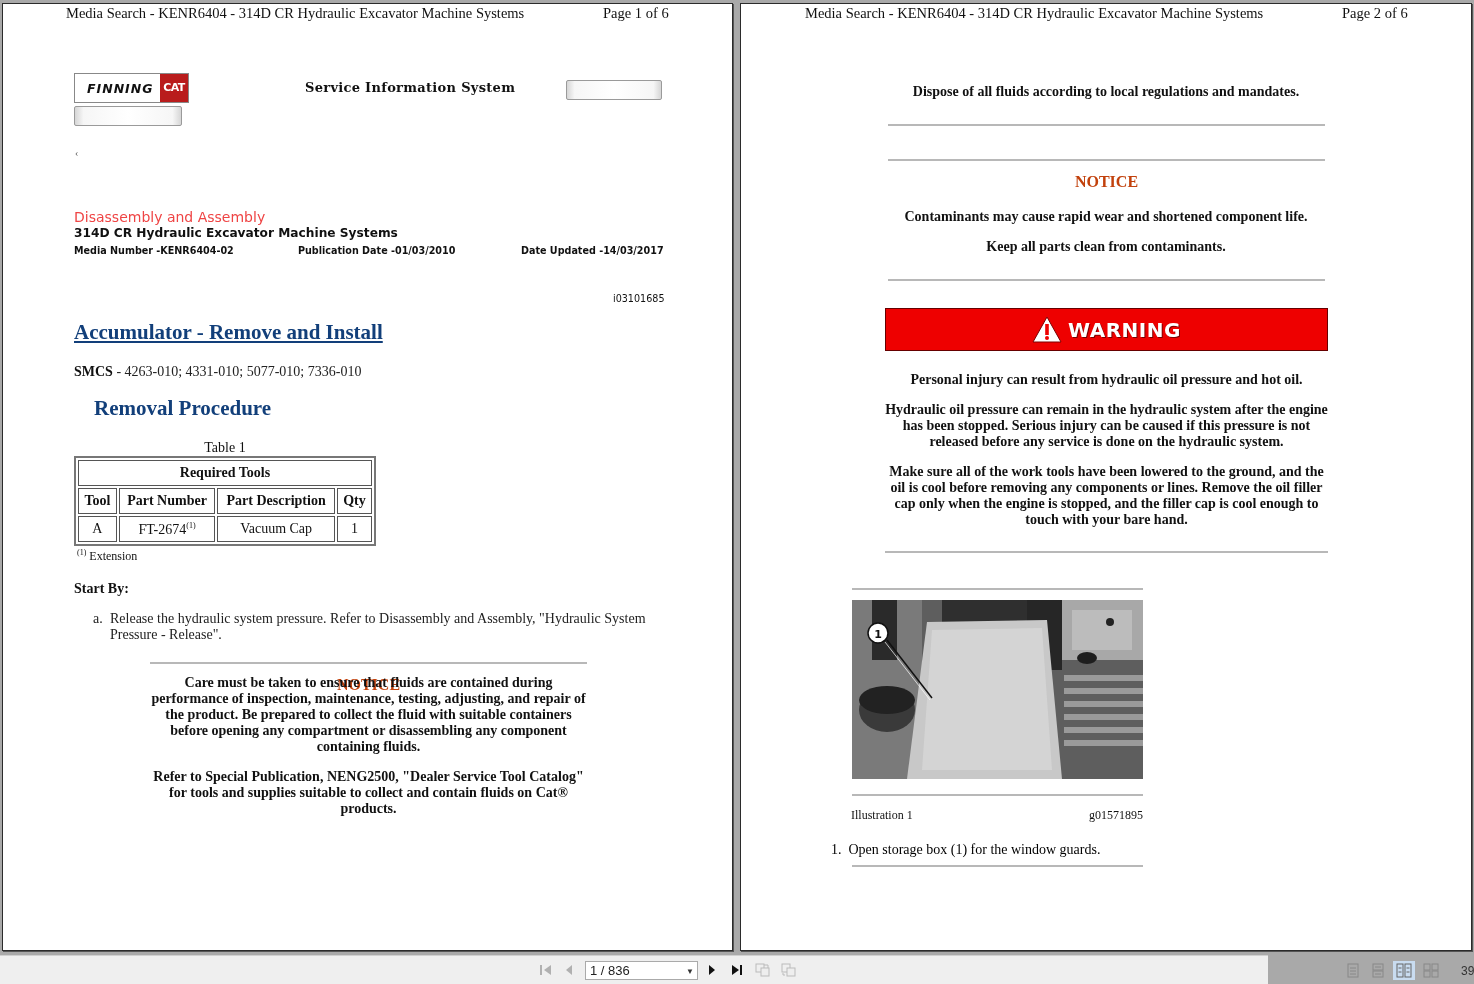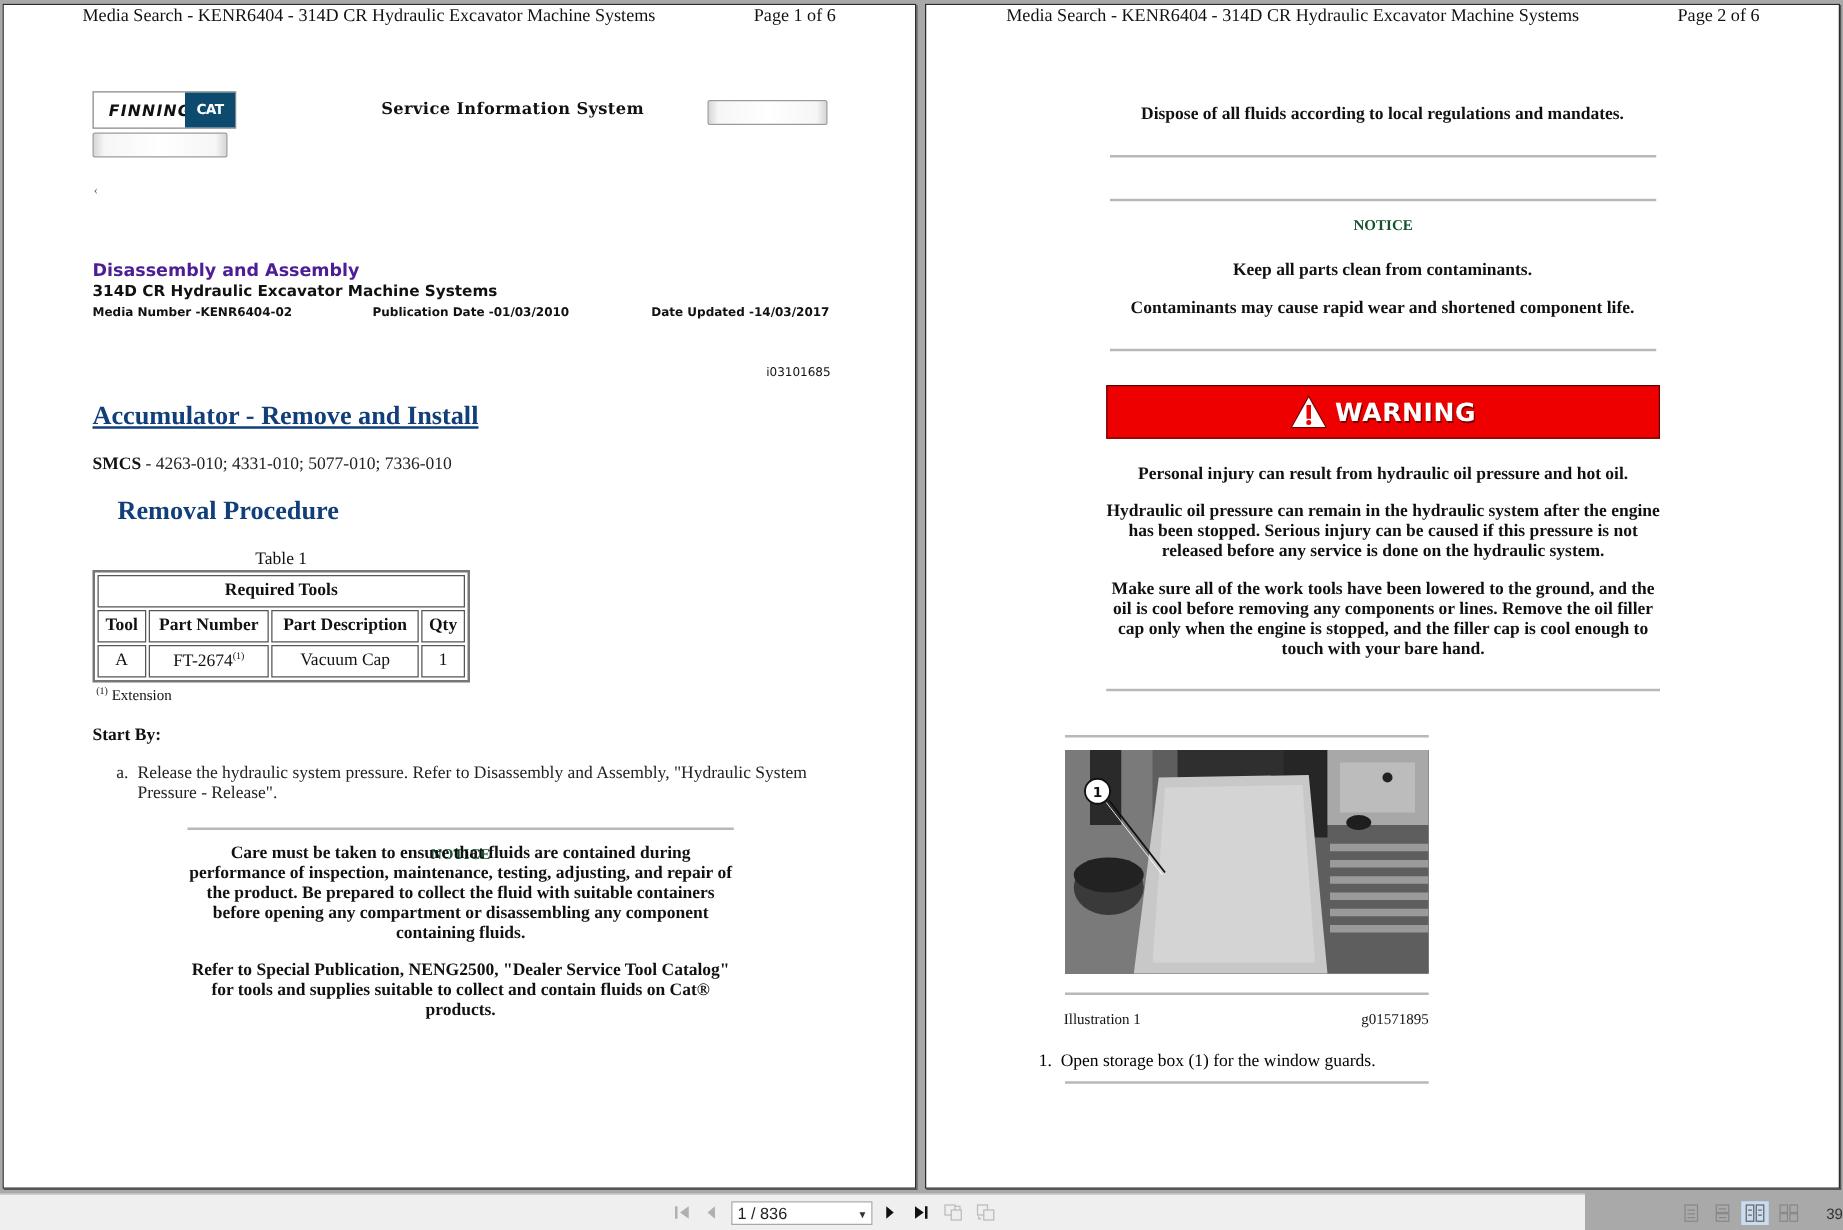--- a/index.html
+++ b/index.html
@@ -7,47 +7,47 @@
   .viewer { position: absolute; left: 0; top: 0; width: 1474px; height: 955px; background: #a9a9a9; }
   .page { position: absolute; top: 3px; background: #fff; border: 1px solid #2b2b2b; box-shadow: 1px 1px 0 #555; }
   .page.p1 { left: 2px; width: 731px; height: 948px; }
   .page.p2 { left: 740px; width: 732px; height: 948px; }
   .run-head { position: absolute; top: 1px; font-size: 14.5px; color: #111; white-space: nowrap; }
   .abs { position: absolute; }
 
   
   .logo { position: absolute; left: 71px; top: 69px; width: 115px; height: 30px; border: 1px solid #888; background: #fff; }
   .logo .fin { position: absolute; left: 12px; top: 7px; font-family: "DejaVu Sans", sans-serif; font-weight: bold; font-style: italic; font-size: 12.5px; letter-spacing: 1px; color: #111; }
-  .logo .cat { position: absolute; right: 0; top: 0; width: 40px; height: 28px; background: #0c4a6e; color: #fff; font-family: "DejaVu Sans", sans-serif; font-weight: bold; font-size: 11px; text-align: center; line-height: 28px; letter-spacing: -0.5px; }
+  .logo .cat { position: absolute; right: 0; top: 0; width: 28px; height: 28px; background: #b91c1c; color: #fff; font-family: "DejaVu Sans", sans-serif; font-weight: bold; font-size: 11px; text-align: center; line-height: 28px; letter-spacing: -0.5px; }
   .btn-fake { position: absolute; height: 20px; border: 1px solid #9a9a9a; border-radius: 2px; background: linear-gradient(to right, #d6d6d6 0, #f6f6f6 8%, #fff 50%, #f6f6f6 92%, #d6d6d6 100%); }
   .sis-title { position: absolute; left: 302px; top: 76px; font-family: "DejaVu Serif", serif; font-weight: bold; font-size: 13px; letter-spacing: 0.3px; color: #111; }
   .back-arrow { position: absolute; left: 72px; top: 143px; font-size: 10px; color: #666; }
 
   .sans { font-family: "DejaVu Sans", sans-serif; }
-  .doc-title { left: 71px; top: 205px; font-size: 14px; font-weight: bold; color: #4c1d95; }
+  .doc-title { left: 71px; top: 205px; font-size: 14px; font-weight: normal; color: #ef4444; }
   .doc-sub { left: 71px; top: 222px; font-size: 12.2px; font-weight: bold; color: #111; }
   .meta { top: 241px; font-size: 9.6px; font-weight: bold; color: #111; white-space: nowrap; }
   .ref-id { left: 610px; top: 289px; font-size: 9.6px; color: #111; text-align: right; }
   h1.blue { position: absolute; color: #123f7a; font-weight: bold; font-size: 21px; font-family: "Liberation Serif", serif; white-space: nowrap; }
   .smcs { left: 71px; top: 360px; font-size: 14px; color: #222; white-space: nowrap; }
   .smcs b { color: #111; }
 
   .tbl-caption { position: absolute; left: 71px; width: 302px; top: 436px; text-align: center; font-size: 14px; color: #111; }
   table.tools { position: absolute; left: 71px; top: 452px; border: 2px solid #777; border-collapse: separate; border-spacing: 2px; font-size: 14px; color: #111; }
   table.tools td, table.tools th { border: 1px solid #555; text-align: center; height: 26px; padding: 0 4px; }
   table.tools th { font-weight: bold; }
   .fn { left: 74px; top: 544px; font-size: 12px; color: #111; }
   .fn sup, table.tools sup { font-size: 8px; }
   .start-by { left: 71px; top: 577px; font-size: 14px; font-weight: bold; color: #111; }
   .step-a { left: 90px; top: 607px; width: 580px; font-size: 14px; line-height: 16px; color: #222; }
   .step-a .lbl { position: absolute; left: 0; top: 0; }
   .step-a .txt { display: block; padding-left: 17px; }
 
   .hr { position: absolute; height: 2px; background: #b8b8b8; }
-  .notice-head { position: absolute; font-size: 12px; font-weight: bold; text-align: center; color: #14532d; }
+  .notice-head { position: absolute; font-size: 16px; font-weight: bold; text-align: center; color: #c2410c; }
   .center-bold { position: absolute; text-align: center; font-weight: bold; font-size: 14px; line-height: 16px; color: #111; }
   .center-bold p + p { margin-top: 14px; }
 
   .warning-banner { position: absolute; left: 144px; top: 304px; width: 443px; height: 43px; background: #ee0000; border: 1px solid #600; display: flex; align-items: center; justify-content: center; gap: 6px; }
   .warning-banner .wtxt { font-family: "DejaVu Sans", sans-serif; font-weight: bold; font-size: 20px; color: #fff; letter-spacing: 0.5px; text-shadow: 1px 1px 0 #7a0000; }
   .photo { position: absolute; left: 111px; top: 596px; width: 291px; height: 179px; overflow: hidden; background: #6a6a6a; }
   .caption-left { left: 110px; top: 804px; font-size: 12px; color: #111; }
   .caption-right { left: 348px; top: 804px; font-size: 12px; color: #111; }
   .step-1 { left: 90px; top: 838px; font-size: 14px; color: #000000; white-space: nowrap; }
 
@@ -128,22 +128,22 @@
   <div class="page p2">
     <div class="run-head" style="left:64px">Media Search - KENR6404 - 314D CR Hydraulic Excavator Machine Systems</div>
     <div class="run-head" style="left:601px">Page 2 of 6</div>
 
     <div class="center-bold" style="left:140px; top:80px; width:450px;">Dispose of all fluids according to local regulations and mandates.</div>
     <div class="hr" style="left:147px; top:120px; width:437px;"></div>
 
     <div class="hr" style="left:147px; top:155px; width:437px;"></div>
     <div class="notice-head" style="left:147px; top:169px; width:437px;">NOTICE</div>
     <div class="center-bold" style="left:140px; top:205px; width:450px;">
+      <p>Contaminants may cause rapid wear and shortened component life.</p>
       <p>Keep all parts clean from contaminants.</p>
-      <p>Contaminants may cause rapid wear and shortened component life.</p>
     </div>
     <div class="hr" style="left:147px; top:275px; width:437px;"></div>
 
     <div class="warning-banner">
       <svg width="30" height="27" viewBox="0 0 30 27">
         <polygon points="15,1 29,26 1,26" fill="#fff" stroke="#7a0000" stroke-width="1"></polygon>
         <rect x="13.2" y="8" width="3.6" height="11" fill="#e00"></rect>
         <circle cx="15" cy="22" r="2" fill="#e00"></circle>
       </svg>
       <span class="wtxt">WARNING</span>

